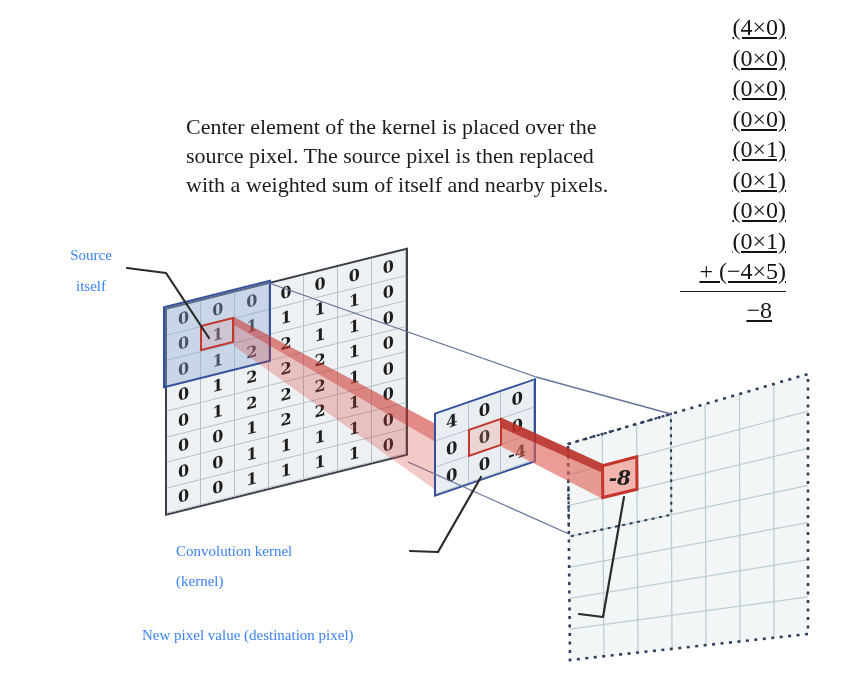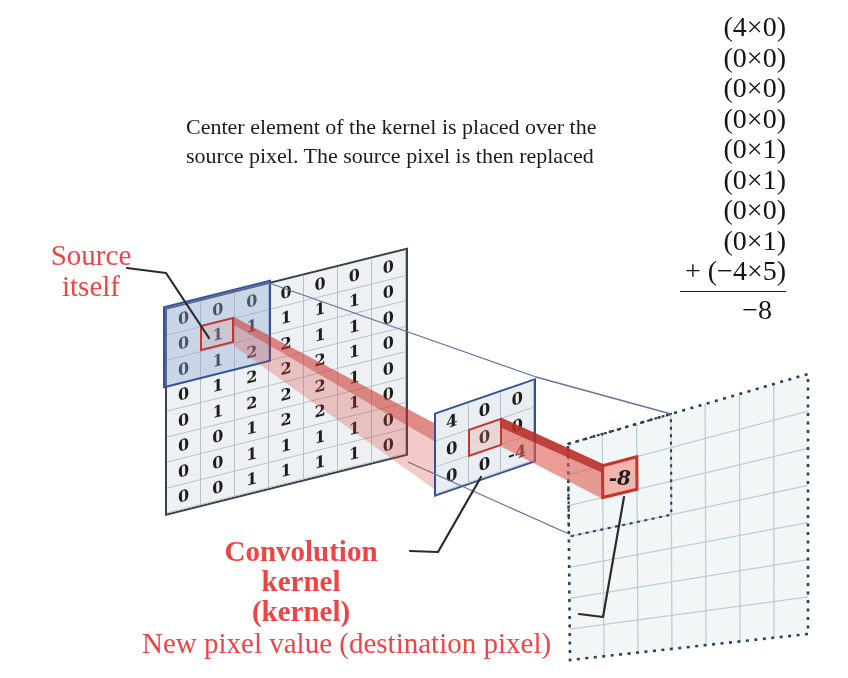--- a/index.html
+++ b/index.html
@@ -1,26 +1,26 @@
 <!DOCTYPE html>
 <html><head>
 <meta charset="utf-8">
 <style>
   html,body{margin:0;padding:0;background:#ffffff;}
   #canvas{position:relative;width:848px;height:678px;background:#ffffff;overflow:hidden;
           font-family:"Liberation Serif", serif;color:#151515;}
 
   
   .desc{position:absolute;left:186px;top:112px;width:512px;font-size:22px;line-height:29px;color:#1c1c1c;}
-  .calc{position:absolute;right:62px;top:12px;width:170px;text-align:right;font-size:28px;line-height:30.5px;color:#141414;}
+  .calc{position:absolute;right:62px;top:12px;width:170px;text-align:right;font-size:24px;line-height:30.5px;color:#141414;text-decoration:underline;}
   .calc-rule{border-top:1.7px solid #1a1a1a;width:106px;margin:4px 0 3px auto;height:0;}
   .calc-result{padding-right:14px;}
-  .lbl{position:absolute;font-size:29px;color:#ef4444;}
+  .lbl{position:absolute;font-size:15px;color:#3b82f6;}
   .lbl-source{left:48px;top:240px;width:86px;text-align:center;line-height:31px;}
-  .lbl-kernel{left:192px;top:536px;width:218px;text-align:center;line-height:30px;font-weight:bold;}
+  .lbl-kernel{left:176px;top:536px;width:218px;text-align:left;line-height:30px;}
   .lbl-newpixel{left:142px;top:627px;width:460px;}
 
   
   .grid{position:absolute;display:grid;transform-origin:0 0;box-sizing:border-box;}
   #source-grid{left:165px;top:308px;width:243px;height:208px;
     grid-template-columns:repeat(7,1fr);grid-template-rows:repeat(8,1fr);
     transform:skewY(-14deg);background:#eef1f3;border:2px solid #3a3f48;z-index:1;}
   #kernel-grid{left:434px;top:413px;width:102px;height:84px;
     grid-template-columns:repeat(3,1fr);grid-template-rows:repeat(3,1fr);
     transform:skewY(-19deg);background:#e9eef2;border:2px solid #35509b;z-index:2;}
@@ -165,20 +165,21 @@
       <polyline class="leader" points="127,268 166,273 209,338"></polyline>
       <polyline class="leader" points="410,551 438,552 481,477"></polyline>
       <polyline class="leader" points="579,614 603,617 624,497"></polyline>
     </g>
   </svg>
 
   <div class="ui-layer">
     <div class="desc">
       <div>Center element of the kernel is placed over the</div>
       <div>source pixel. The source pixel is then replaced</div>
+      <div>with a weighted sum of itself and nearby pixels.</div>
     </div>
 
     <div class="calc">
       <div>(4×0)</div>
       <div>(0×0)</div>
       <div>(0×0)</div>
       <div>(0×0)</div>
       <div>(0×1)</div>
       <div>(0×1)</div>
       <div>(0×0)</div>

